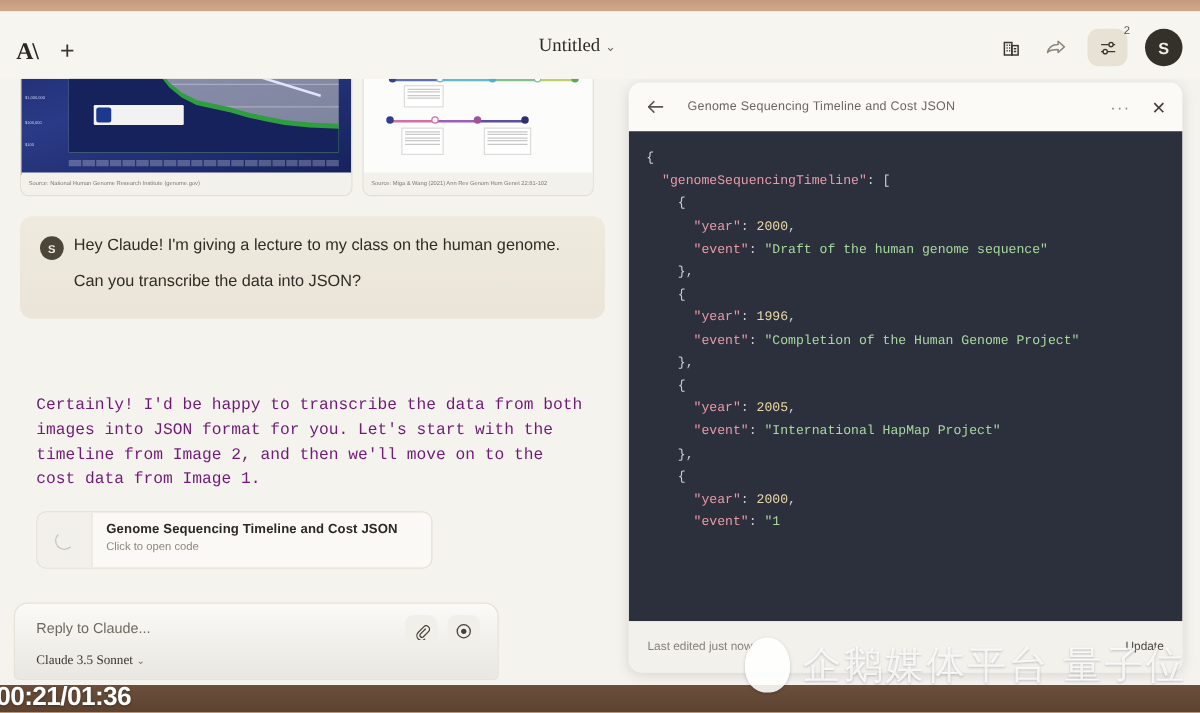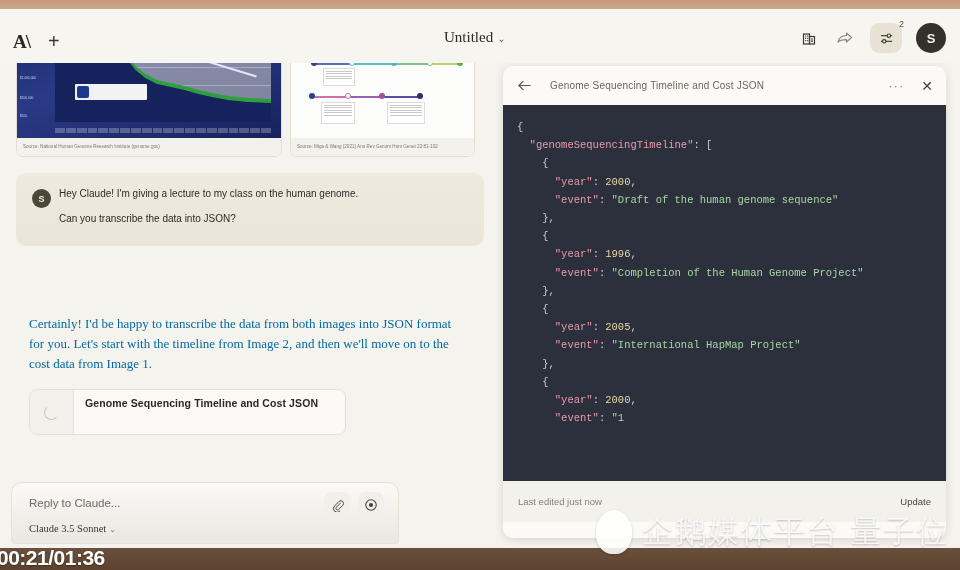--- a/index.html
+++ b/index.html
@@ -39,21 +39,21 @@
     font-family: "Liberation Serif", serif;
     font-weight: bold; font-size: 19px; color: #2a2722;
     letter-spacing: -1px;
   }
   .plus-btn {
     position: absolute; left: 48px; top: 22px;
     font-size: 20px; color: #3a3630; font-weight: 300;
     line-height: 1; cursor: pointer;
   }
   .doc-title {
-    position: absolute; left: 444px; top: 20px;
+    position: absolute; left: 431px; top: 20px;
     font-family: "Liberation Serif", serif;
     font-size: 15px; color: #2c2822; cursor: pointer;
   }
   .doc-title .chev { font-size: 10px; color: #6b655c; margin-left: 4px; }
   .topicons { position: absolute; right: 14px; top: 14px; display: flex; align-items: center; gap: 14px; }
   .ticon { width: 22px; height: 22px; display: flex; align-items: center; justify-content: center; cursor: pointer; color: #3c3830; }
   .ticon svg { display: block; }
   .slider-wrap {
     position: relative; width: 32px; height: 30px; border-radius: 9px;
     background: #e8e2d4; display: flex; align-items: center; justify-content: center;
@@ -133,31 +133,31 @@
     background: linear-gradient(180deg, #efeade 0%, #eae5d8 100%);
     border-radius: 10px; padding: 14px 16px 16px 16px;
   }
   .umark {
     position: absolute; left: 16px; top: 16px; width: 19px; height: 19px;
     border-radius: 50%; background: #4c4639; color: #f0ece2;
     display: flex; align-items: center; justify-content: center; font-size: 9px; font-weight: bold;
   }
   .utext { margin-left: 27px; }
   .utext p {
-    font-size: 10px; color: #2f2b25; line-height: 1.42; margin-bottom: 11px;
+    font-size: 13px; color: #2f2b25; line-height: 1.42; margin-bottom: 11px;
   }
   .utext p:last-child { margin-bottom: 4px; }
 
   .assistant {
     position: absolute; left: 16px; top: 237px; width: 468px;
     padding: 14px 16px 16px 13px;
   }
   .assistant p {
-    font-family: Liberation Serif, serif;
-    font-size: 13px; color: #0369a1; line-height: 1.52;
+    font-family: Liberation Mono, monospace;
+    font-size: 13px; color: #701a75; line-height: 1.52;
   }
   .artifact {
     margin-top: 16px; width: 317px; height: 46px;
     border: 1px solid #e4e0d6; border-radius: 8px; background: #faf9f5;
     display: flex; align-items: stretch; cursor: pointer; overflow: hidden;
   }
   .artifact-icon {
     width: 44px; border-right: 1px solid #e7e3d9;
     display: flex; align-items: center; justify-content: center;
     background: #f2f0ea;
@@ -214,21 +214,21 @@
   }
   .code-area pre {
     font-family: "Liberation Mono", monospace;
     font-size: 10.5px; line-height: 18.2px; white-space: pre; color: #d8dae2;
   }
   .c-punc { color: #c9ccd6; }
   .c-key  { color: #e89ba8; }
   .c-str  { color: #a7d9a0; }
   .c-num  { color: #e9d8a6; }
   .panel-foot {
-    position: absolute; left: 0; bottom: 16px; width: 100%; height: 41px;
+    position: absolute; left: 0; bottom: 0; width: 100%; height: 41px;
     background: #f3f1ec; display: flex; align-items: center; padding: 0 15px;
   }
   .foot-left { font-size: 9.5px; color: #86817a; }
   .foot-right {
     margin-left: auto; display: flex; align-items: center; gap: 6px;
     font-size: 9.5px; color: #4a463f; cursor: pointer;
   }
 
   
   .watermark {
@@ -400,20 +400,21 @@
       </div>
 
       <div class="assistant">
         <p>Certainly! I'd be happy to transcribe the data from both images into JSON format for you. Let's start with the timeline from Image 2, and then we'll move on to the cost data from Image 1.</p>
         <div class="artifact">
           <div class="artifact-icon">
             <div class="spinner"></div>
           </div>
           <div class="artifact-txt">
             <div class="artifact-title">Genome Sequencing Timeline and Cost JSON</div>
+            <div class="artifact-sub">Click to open code</div>
           </div>
         </div>
       </div>
 
       <div class="claude-star">
         <svg width="20" height="20" viewBox="0 0 20 20">
           <g stroke="#d9603c" stroke-width="1.7" stroke-linecap="round">
             <line x1="10" y1="1.5" x2="10" y2="18.5"></line>
             <line x1="1.5" y1="10" x2="18.5" y2="10"></line>
             <line x1="4" y1="4" x2="16" y2="16"></line>

